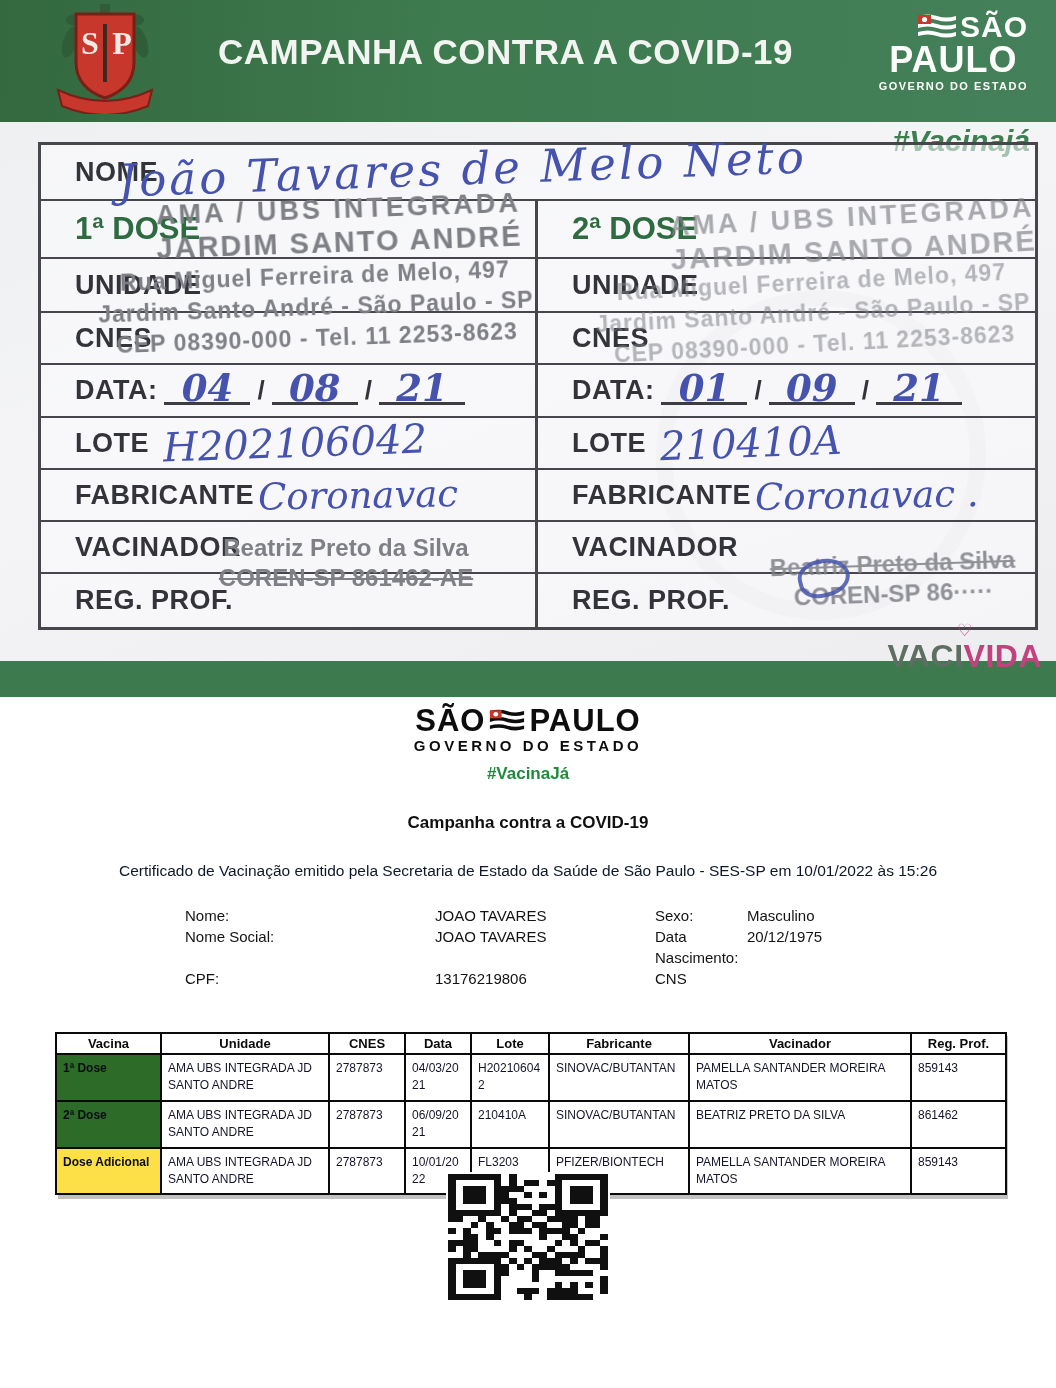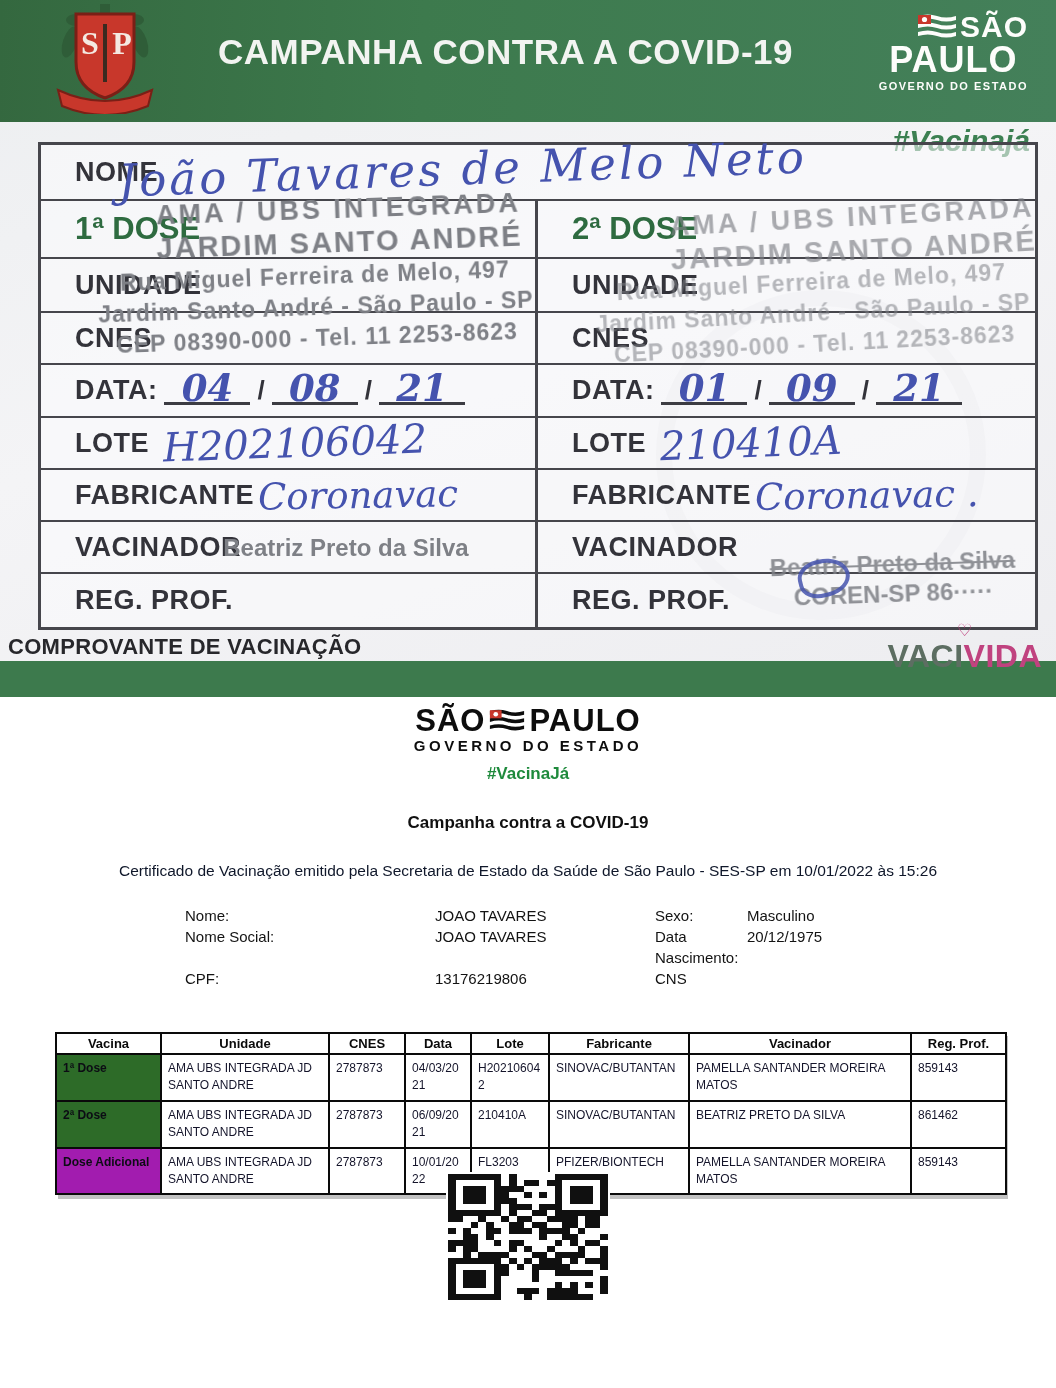--- a/index.html
+++ b/index.html
@@ -77,21 +77,21 @@
   .info div { line-height:1.35; }
 
   .cert-tbl-wrap { position:absolute; left:55px; top:1032px; width:950px; box-shadow:3px 4px 0 rgba(120,120,120,.45); }
   table.cert-tbl { width:100%; border-collapse:collapse; border:2px solid #0a0a0a; table-layout:fixed; }
   .cert-tbl th { border:2px solid #0a0a0a; font-size:13px; font-weight:700; color:#0a0a0a;
     padding:2px 2px; text-align:center; background:#fff; }
   .cert-tbl td { border:2px solid #0a0a0a; font-size:12px; color:#14142a; padding:5px 6px;
     vertical-align:top; line-height:1.45; }
   td.dose-cell { font-weight:700; color:#0c0c14; }
   td.bg-green { background:#2d6b28; }
-  td.bg-blue { background:#a21caf; }
+  td.bg-blue { background:#fde047; }
   td.brk { word-break:break-all; }
 
   .qr-wrap { position:absolute; left:0; right:0; top:1172px; display:flex; justify-content:center; }
   .qr { background:#fff; padding:2px; }
   .footer-txt { position:absolute; left:40px; right:40px; top:1316px; text-align:center;
     font-size:13.5px; color:#1f1f1f; line-height:2; }
 </style>
 </head>
 <body>
 
@@ -177,20 +177,21 @@
           </div>
           <div class="crow" style="height:52px;">
             <span class="lbl">FABRICANTE</span>
             <span class="hand fab-hand">Coronavac</span>
           </div>
           <div class="crow" style="height:52px;">
             <span class="lbl">VACINADOR</span>
           </div>
           <div class="stamp stamp-vac" style="left:150px; top:332px; width:310px;">
             <span style="display:block;">Beatriz Preto da Silva</span>
+            <span style="display:block;" class="strike">COREN-SP 861462-AE</span>
           </div>
           <div class="crow last" style="height:53px;">
             <span class="lbl">REG. PROF.</span>
           </div>
         </div>
 
         <div class="ccol">
           <div class="crow" style="height:58px;">
             <span class="dose-t">2ª DOSE</span>
           </div>
@@ -234,21 +235,20 @@
           </div>
           <div class="scribble" style="left:260px; top:358px;"></div>
           <div class="crow last" style="height:53px;">
             <span class="lbl">REG. PROF.</span>
           </div>
         </div>
 
       </div>
     </div>
 
-    <div class="comprovante">COMPROVANTE DE VACINAÇÃO</div>
     <div class="vacivida">
       <span class="heart">♡</span>
       <span class="t"><span class="vv1">VACI</span><span class="vv2">VIDA</span></span>
     </div>
     <div class="green-strip"></div>
   </section>
 
   <div class="cert-logo">
     <div class="l1">
       <span>SÃO</span>

